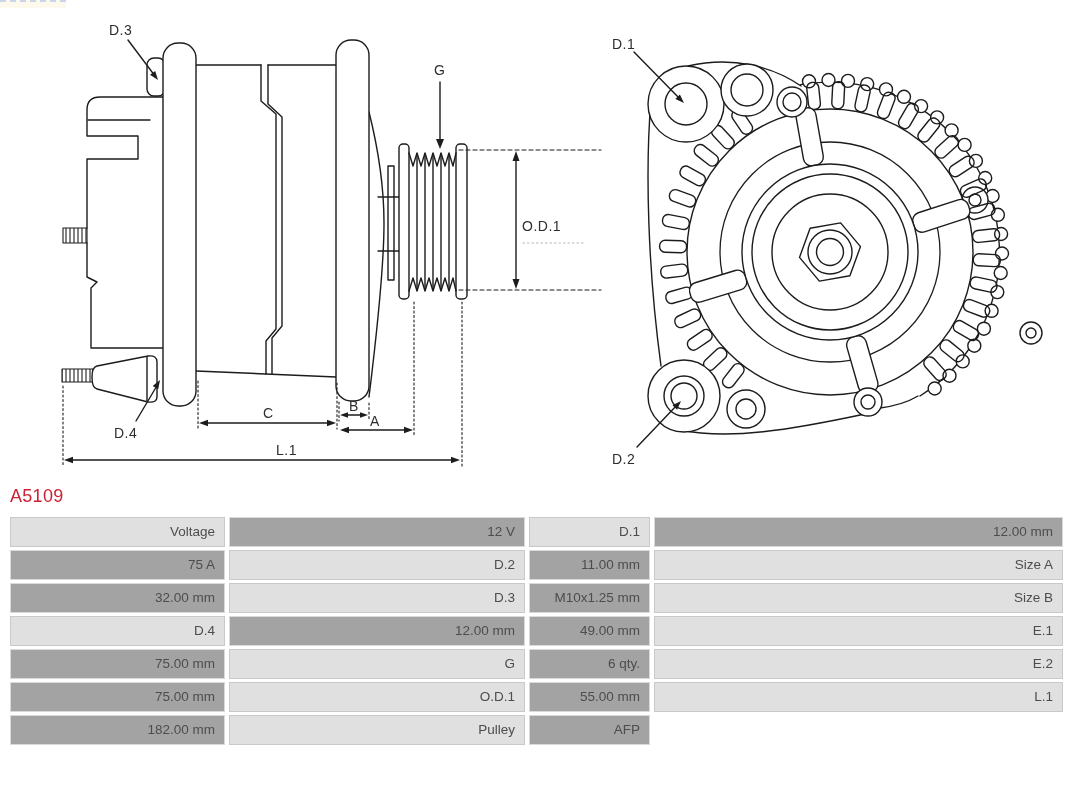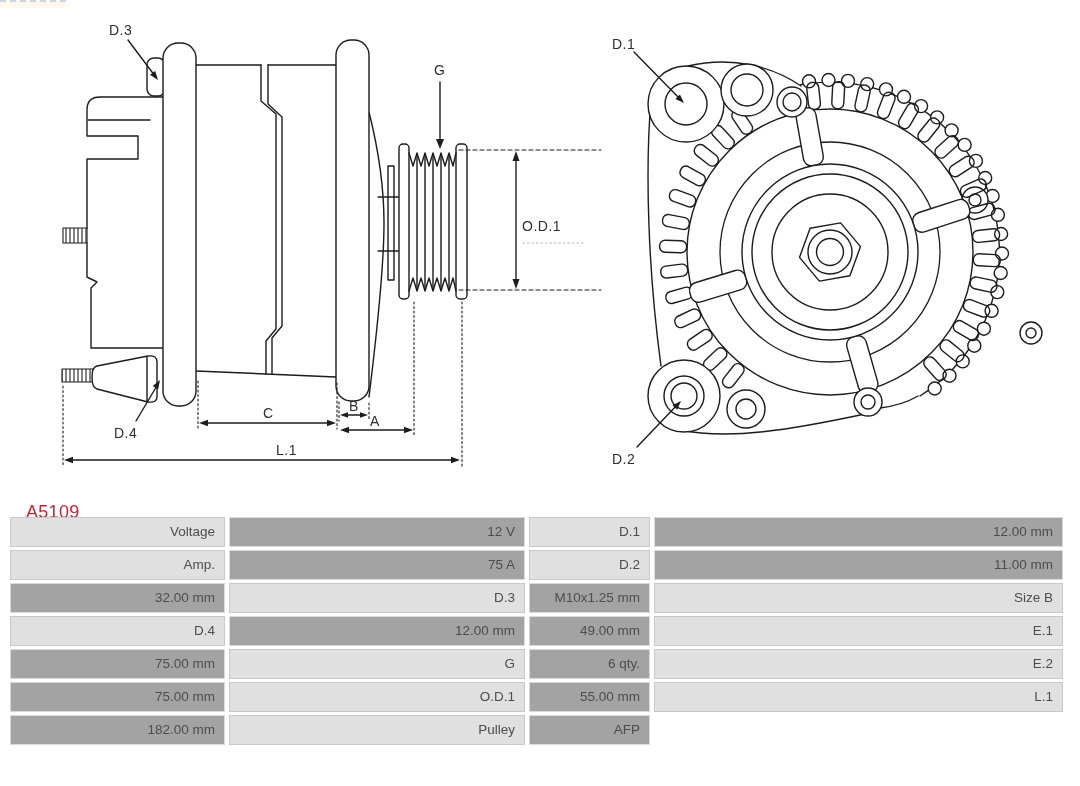--- a/index.html
+++ b/index.html
@@ -10,21 +10,21 @@
   .corner-artifact{
     position:absolute;left:0;top:0;width:66px;height:6px;
     background:#fdf8e6;border-top:2px dashed #b9c7e2;opacity:.75;
   }
   #diagram{position:absolute;left:0;top:0;}
   #diagram text{
     font-family:"Liberation Sans",sans-serif;font-size:14px;fill:#2e2e2e;
     letter-spacing:.5px;
   }
   .part-number{
-    position:absolute;left:10px;top:486px;margin:16px;
+    position:absolute;left:10px;top:486px;margin:0;
     font-size:18px;font-weight:400;color:#cb2233;letter-spacing:.3px;
   }
   .spec-table{
     position:absolute;left:10px;top:517px;width:1053px;
     display:grid;grid-template-columns:215px 296px 121px 409px;
     grid-auto-rows:30px;column-gap:4px;row-gap:3px;
     font-size:13.5px;color:#4d4d4d;
   }
   .spec-table>div{
     line-height:28px;text-align:right;padding-right:9px;box-sizing:border-box;
@@ -265,25 +265,25 @@
 </svg>
 
 <h1 class="part-number">A5109</h1>
 
 <div class="spec-table">
   <div class="lbl">Voltage</div>
   <div>12 V</div>
   <div class="lbl">D.1</div>
   <div>12.00 mm</div>
 
-  <div class="lbl">Amp.</div>
   <div>75 A</div>
   <div class="lbl">D.2</div>
   <div>11.00 mm</div>
 
+  <div class="lbl">Size A</div>
   <div>32.00 mm</div>
   <div class="lbl">D.3</div>
   <div>M10x1.25 mm</div>
 
   <div class="lbl">Size B</div>
   <div class="lbl">D.4</div>
   <div>12.00 mm</div>
 
   <div>49.00 mm</div>
   <div class="lbl">E.1</div>

